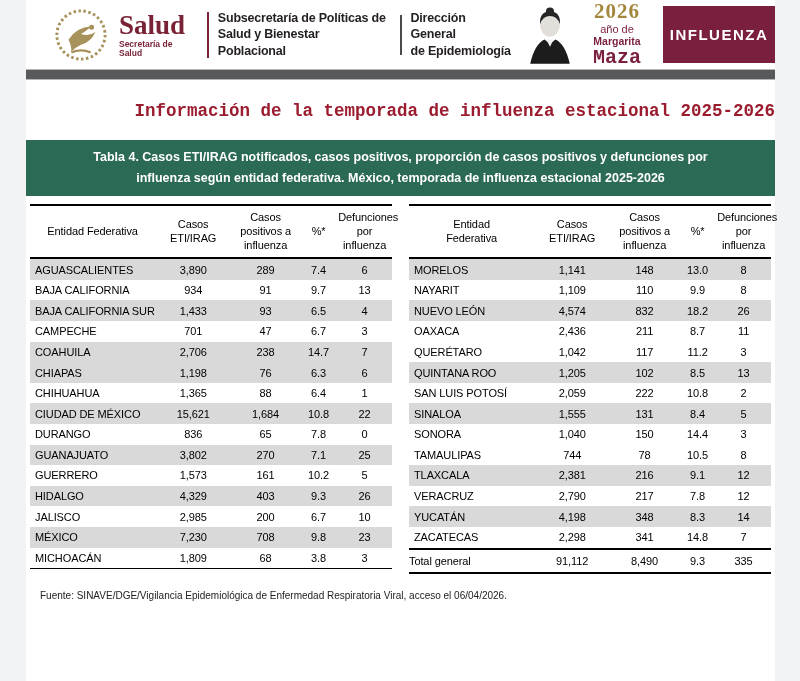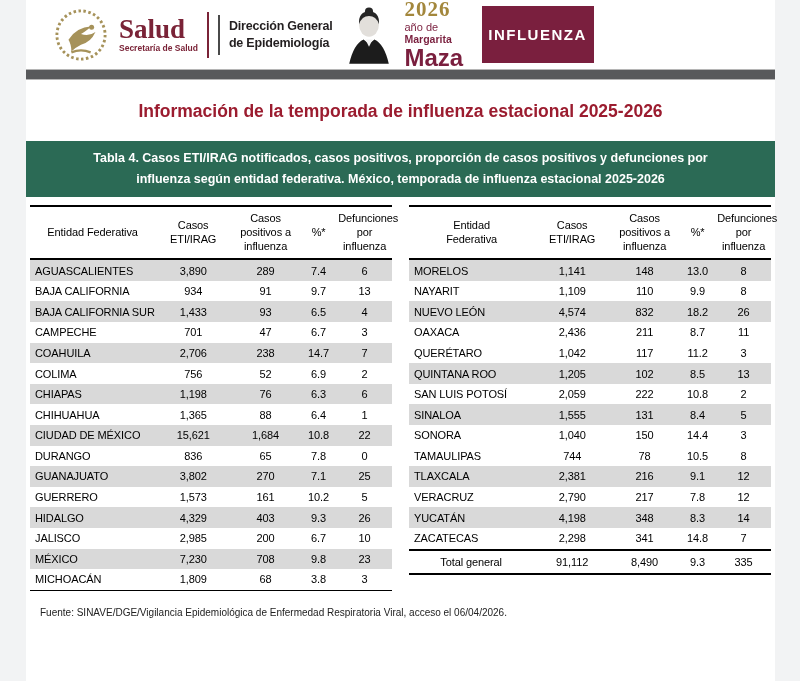--- a/index.html
+++ b/index.html
@@ -24,44 +24,44 @@
     font-weight:bold;font-size:27px;color:var(--maroon_logo,#7A2337);line-height:1;
   }
   .brand-sub{font-size:8.5px;font-weight:bold;color:var(--maroon_logo,#7A2337);margin-top:1px;}
   .vdiv{width:2px;align-self:center;}
   .vdiv.m{background:var(--maroon_logo,#7A2337);height:46px;}
   .vdiv.g{background:#4a4a4a;height:40px;}
   .division{
     font-size:12.5px;font-weight:bold;color:#231f20;
     white-space:pre-line;line-height:1.3;letter-spacing:-0.2px;
   }
-  .year-block{line-height:1;color:var(--maroon,#7A1F3E);width:62px;}
+  .year-block{text-align:center;line-height:1;color:var(--maroon,#7A1F3E);width:62px;}
   .year-block .year{
     font-family:"Liberation Serif","DejaVu Serif",serif;
     font-size:21px;font-weight:bold;color:var(--gold,#A3873C);letter-spacing:1px;
   }
   .year-block .y1{font-size:11px;margin-top:2px;}
   .year-block .y2{font-size:10.5px;font-weight:bold;margin-top:1px;}
   .year-block .y3{
-    font-family:Liberation Sans, sans-serif;
-    font-size:24px;font-weight:bold;margin-top:1px;
+    font-family:Liberation Mono, monospace;
+    font-size:20px;font-weight:bold;margin-top:1px;
   }
   .badge{
     margin-left:6px;width:112px;height:57px;background:var(--maroon,#7A1F3E);
     color:#fff;display:flex;align-items:center;justify-content:center;
     font-weight:bold;font-size:15px;letter-spacing:1.5px;flex:none;
   }
   .gray-bar{
     height:9px;background:#58595B;
     border-top:1px solid #b5b5b5;border-bottom:1px solid #b5b5b5;
   }
   
   h1.title{
-    margin:21px 0 12px;text-align:center;
-    font-size:17.5px;font-weight:bold;color:var(--title_red,#9B1C2F);
+    margin:21px 0 12px;text-align:right;
+    font-size:17.5px;font-weight:bold;color:var(--title_red,#9B1C2F);font-family:Liberation Mono, monospace;
   }
   .banner{
     margin-top:19px;background:var(--banner_green,#2B6A55);color:#fff;
     text-align:center;font-weight:bold;font-size:12.5px;padding:7px 20px;
   }
   .banner div{line-height:21px;}
   
   .tables{display:flex;gap:17px;margin-top:8px;padding:0 4px;}
   .tcol{flex:1;min-width:0;}
   table{
@@ -73,21 +73,21 @@
     font-weight:normal;white-space:pre-line;padding:5px 1px;
     line-height:1.25;text-align:center;font-size:11px;
   }
   td{height:20.6px;padding:0 1px;text-align:center;overflow:hidden;white-space:nowrap;}
   td.c0{text-align:left;padding-left:5px;}
   tr.shaded{background:var(--row_shade,#D9D9D9);}
   .c0{width:35%}.c1{width:21%}.c2{width:19%}.c3{width:10%}.c4{width:15%}
   table.left-tbl tbody tr:last-child{border-bottom:1px solid #000;}
   tfoot tr{border-top:2px solid #000;border-bottom:2.5px solid #000;}
   tfoot td{height:22px;}
-  tfoot td.tlabel{text-align:center;padding-left:0;}
+  tfoot td.tlabel{text-align:left;padding-left:0;}
   
   .footnote{margin:13px 0 0;padding-left:2px;font-size:11px;color:#000;}
   .source{margin:16px 0 0;padding-left:14px;font-size:10px;color:#222;}
 </style>
 </head>
 <body>
 
 <div class="content">
 
   <header>
@@ -95,20 +95,22 @@
       <circle cx="30" cy="28" r="25" fill="none" stroke="#A6925A" stroke-width="3" stroke-dasharray="2.6 2.6"></circle>
       <path d="M17 33 Q25 20 41 19 Q34 25 30 27 Q38 30 45 25 Q40 36 30 38 Q24 41 20 45 Q20 38 17 33 Z" fill="#A6925A"></path>
       <circle cx="41" cy="20" r="2.6" fill="#A6925A"></circle>
       <path d="M20 46 Q30 42 40 46" stroke="#A6925A" stroke-width="2.4" fill="none"></path>
     </svg>
     <div class="brand">
       <div class="brand-name">Salud</div>
       <div class="brand-sub">Secretaría de Salud</div>
     </div>
     <div class="vdiv m"></div>
+    <div class="division">Subsecretaría de Políticas de
+Salud y Bienestar Poblacional</div>
     <div class="vdiv g"></div>
     <div class="division">Dirección General
 de Epidemiología</div>
     <svg width="54" height="60" viewBox="0 0 60 64">
       <path d="M8 64 Q13 42 24 37 L30 42 L36 37 Q47 42 52 64 Z" fill="#1c1c1c"></path>
       <ellipse cx="30" cy="21" rx="11" ry="13" fill="#e2dfdb"></ellipse>
       <path d="M19 20 Q18 6 30 6 Q42 6 41 20 Q38 11 30 11 Q22 11 19 20 Z" fill="#262626"></path>
       <circle cx="30" cy="6" r="4.5" fill="#262626"></circle>
       <path d="M26 37 L30 45 L34 37 Z" fill="#f4f4f4"></path>
     </svg>
@@ -174,27 +176,20 @@
               <td class="c3">6.7</td>
               <td class="c4">3</td>
             </tr>
             <tr class="shaded">
               <td class="c0">COAHUILA</td>
               <td class="c1">2,706</td>
               <td class="c2">238</td>
               <td class="c3">14.7</td>
               <td class="c4">7</td>
             </tr>
-            <tr>
-              <td class="c0">COLIMA</td>
-              <td class="c1">756</td>
-              <td class="c2">52</td>
-              <td class="c3">6.9</td>
-              <td class="c4">2</td>
-            </tr>
             <tr class="shaded">
               <td class="c0">CHIAPAS</td>
               <td class="c1">1,198</td>
               <td class="c2">76</td>
               <td class="c3">6.3</td>
               <td class="c4">6</td>
             </tr>
             <tr>
               <td class="c0">CHIHUAHUA</td>
               <td class="c1">1,365</td>

